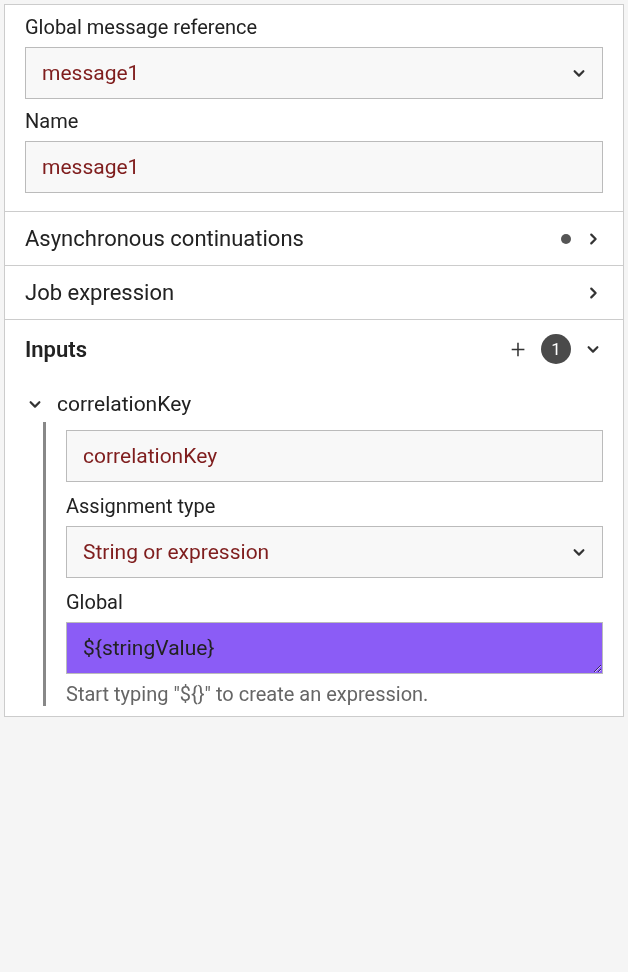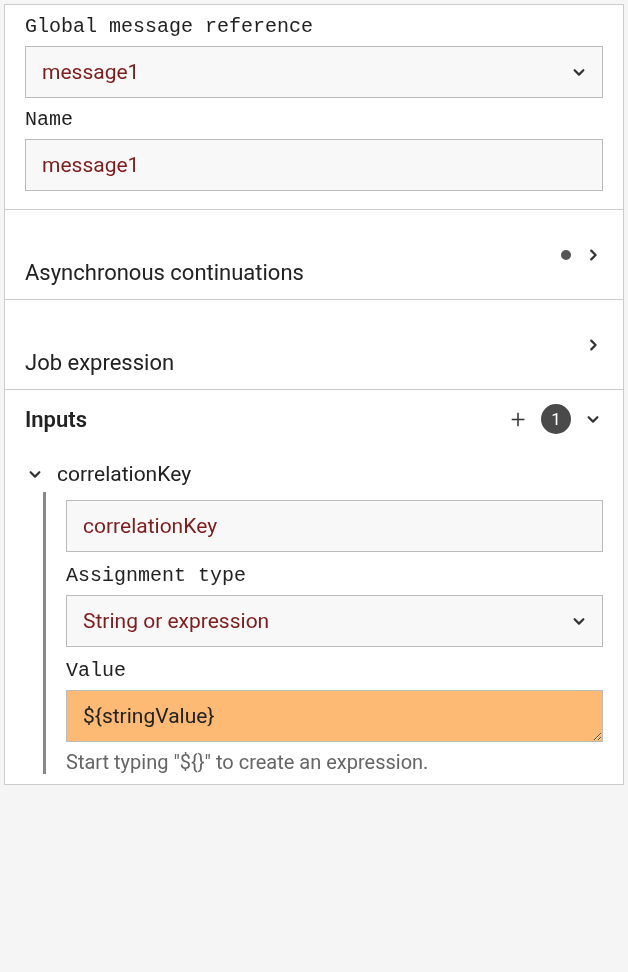--- a/index.html
+++ b/index.html
@@ -32,21 +32,20 @@
     }
     .section-title {
       font-size: 22px;
       font-weight: 600;
       color: #222;
       flex: 1;
     }
     .section-title.regular {
       font-weight: 400;
       font-size: 22px;
-      margin-top: 36px;
     }
     .dot {
       width: 10px;
       height: 10px;
       border-radius: 50%;
       background: #555;
     }
     .chevron {
       width: 20px;
       height: 20px;
@@ -91,21 +90,20 @@
       padding: 0 20px 18px 20px;
     }
     .field-group {
       margin-top: 10px;
     }
     .field-label {
       font-size: 20px;
       color: #222;
       margin-bottom: 8px;
       display: block;
-      font-family: Liberation Mono, monospace;
     }
     .select-wrapper {
       position: relative;
     }
     .select-input, .text-input {
       width: 100%;
       padding: 13px 16px;
       font-size: 21px;
       border: 1px solid #bbb;
       background: #f8f8f8;
@@ -122,21 +120,21 @@
       right: 14px;
       top: 50%;
       transform: translateY(-50%);
       pointer-events: none;
     }
     .textarea-input {
       width: 100%;
       padding: 13px 16px;
       font-size: 21px;
       border: 1px solid #bbb;
-      background: #fdba74;
+      background: #8b5cf6;
       color: #222;
       font-family: inherit;
       resize: both;
       height: 52px;
       line-height: 1.2;
     }
     .hint-text {
       color: #666;
       font-size: 20px;
       margin-top: 4px;
@@ -249,21 +247,21 @@
             <input type="text" readonly="" class="select-input" value="String or expression" style="">
             <span class="chevron">
               <svg viewBox="0 0 16 16">
                   <polyline points="3,6 8,11 13,6"></polyline>
                 </svg>
             </span>
           </div>
         </div>
 
         <div class="field-group">
-          <label class="field-label">Value</label>
+          <label class="field-label">Global</label>
           <textarea class="textarea-input" style="">${stringValue}</textarea>
           <div class="hint-text">Start typing "${}" to create an expression.</div>
         </div>
 
       </div>
     </div>
 
   </div>
 
 </div>

